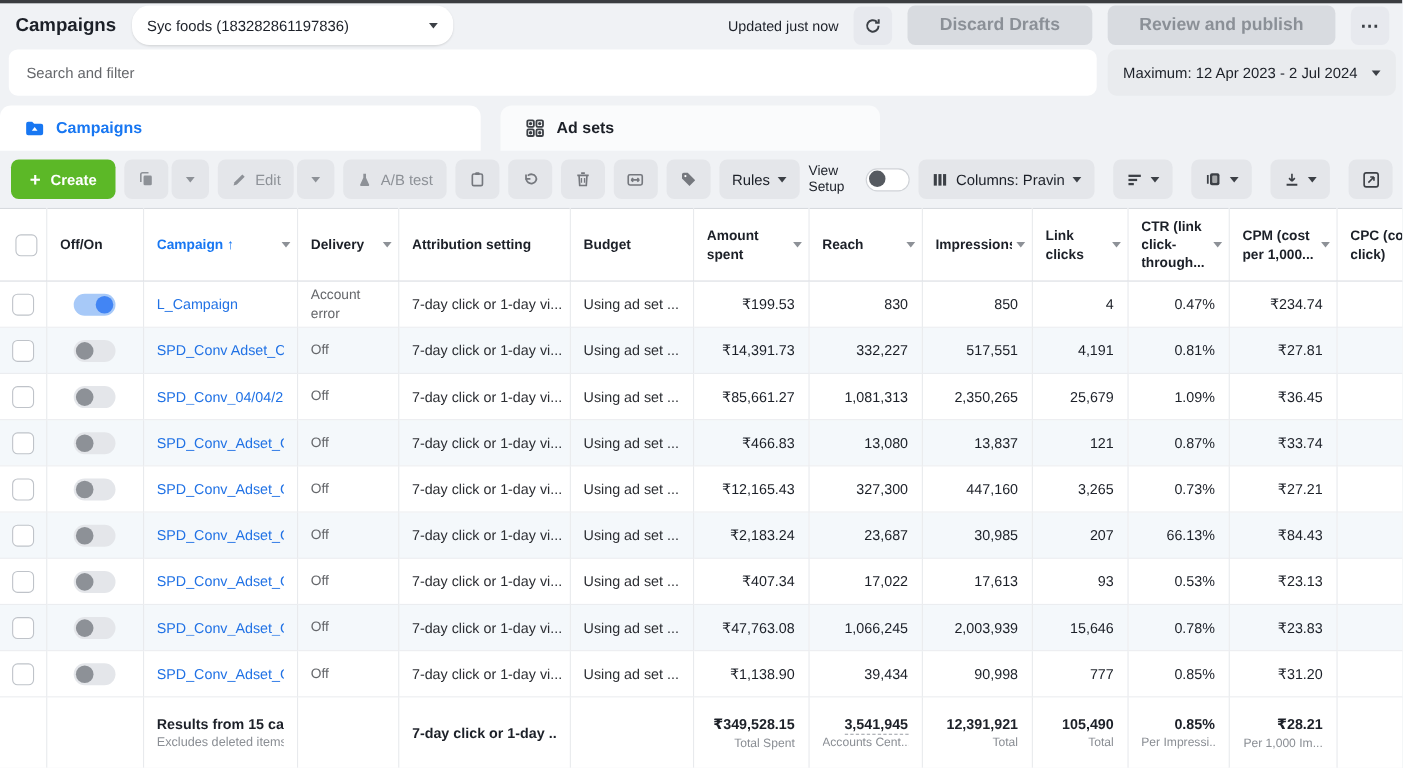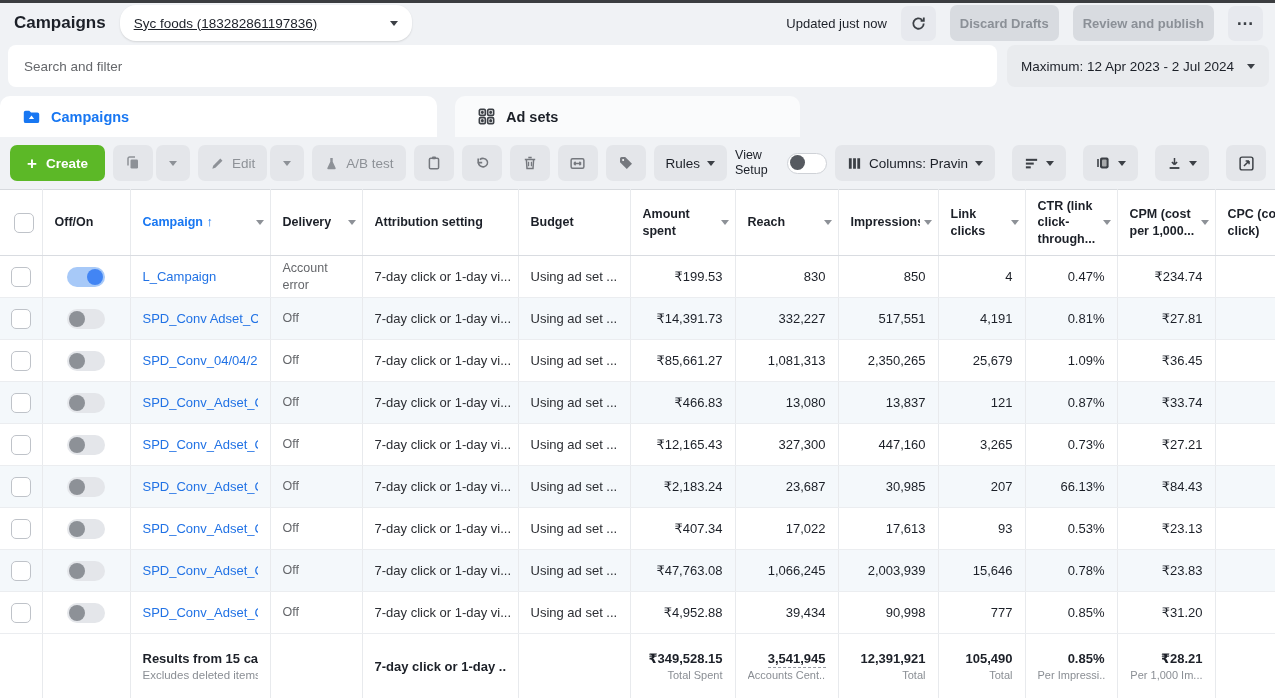--- a/index.html
+++ b/index.html
@@ -10,31 +10,31 @@
     color:#1c2028;
   }
   .top-strip{ height:3px; background:#3b3d40; }
 
   
   .topbar{ display:flex; align-items:center; height:40px; padding:0 12px 0 14px; gap:14px; }
   .page-title{ font-size:17px; font-weight:bold; }
   .account-pill{
     background:#fff; border-radius:16px; height:36px; width:292px; padding:0 14px;
     display:flex; align-items:center; justify-content:space-between;
-    box-shadow:0 1px 2px rgba(0,0,0,.12); font-size:13.5px; cursor:pointer;text-decoration:underline;
+    box-shadow:0 1px 2px rgba(0,0,0,.12); font-size:13.5px; cursor:pointer;
   }
   .spacer{ flex:1; }
   .updated{ font-size:13px; }
   .sq-btn{
     width:35px; height:35px; border-radius:7px; background:#e7e9ee;
     display:flex; align-items:center; justify-content:center; cursor:pointer; border:none;
   }
   .gray-btn{
     height:36px; border-radius:7px; background:#d8dbe0; color:#8b9097;
-    font-size:13px; font-weight:600; padding:0 10px; border:none;
+    font-size:16px; font-weight:600; padding:0 29px; border:none;
     display:flex; align-items:center; font-family:inherit;
   }
   .dots{ font-size:17px; font-weight:bold; color:#3c4046; letter-spacing:1px; }
 
   
   .filter-row{ display:flex; align-items:center; gap:10px; padding:4px 6px 4px 8px; height:46px; }
   .search-box{
     flex:1; background:#fff; height:42px; border-radius:8px; display:flex; align-items:center;
     padding:0 16px; font-size:13.5px; color:#65676b; cursor:text;
   }
@@ -573,21 +573,21 @@
             <div class="tg ">
               <div class="kn"></div>
             </div>
           </td>
     <td>
             <a class="link">SPD_Conv_Adset_C...</a>
           </td>
     <td class="delivery">Off</td>
     <td class="attr">7-day click or 1-day vi...</td>
     <td class="budget">Using ad set ...</td>
-    <td class="num">₹4,952.88</td>
+    <td class="num">₹1,138.90</td>
     <td class="num">39,434</td>
     <td class="num">90,998</td>
     <td class="num">777</td>
     <td class="num">0.85%</td>
     <td class="num">₹31.20</td>
     <td></td>
   </tr>
       </tbody>
     <tfoot>
         <tr>

